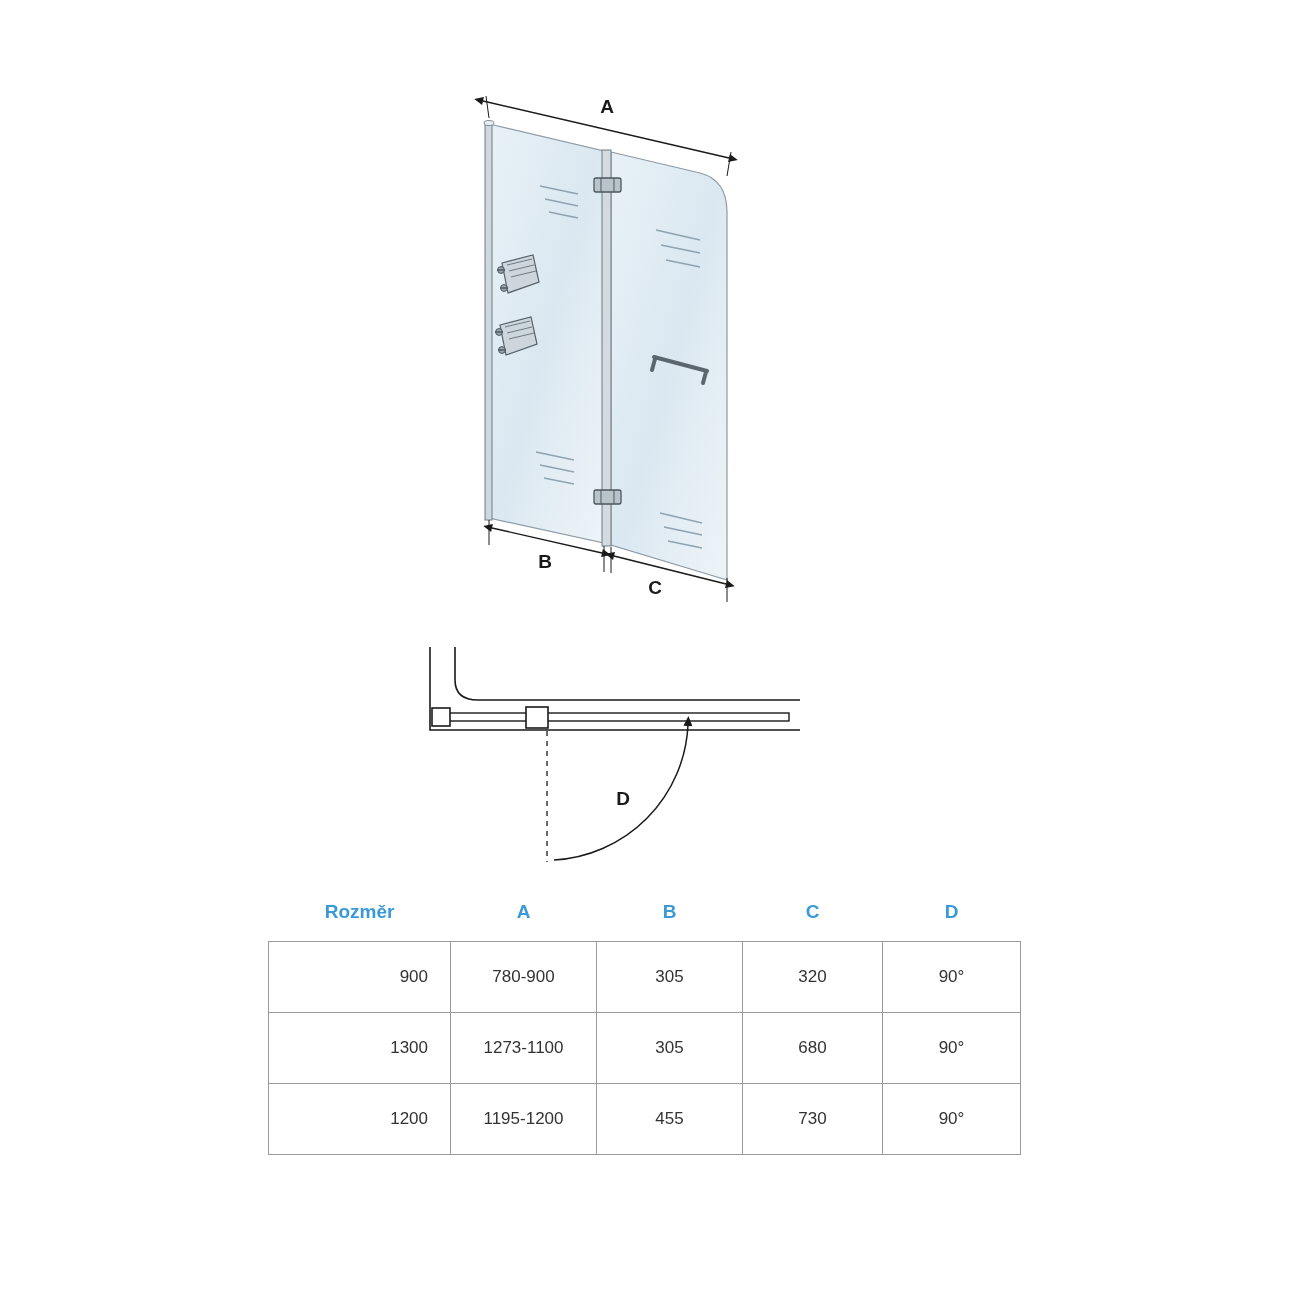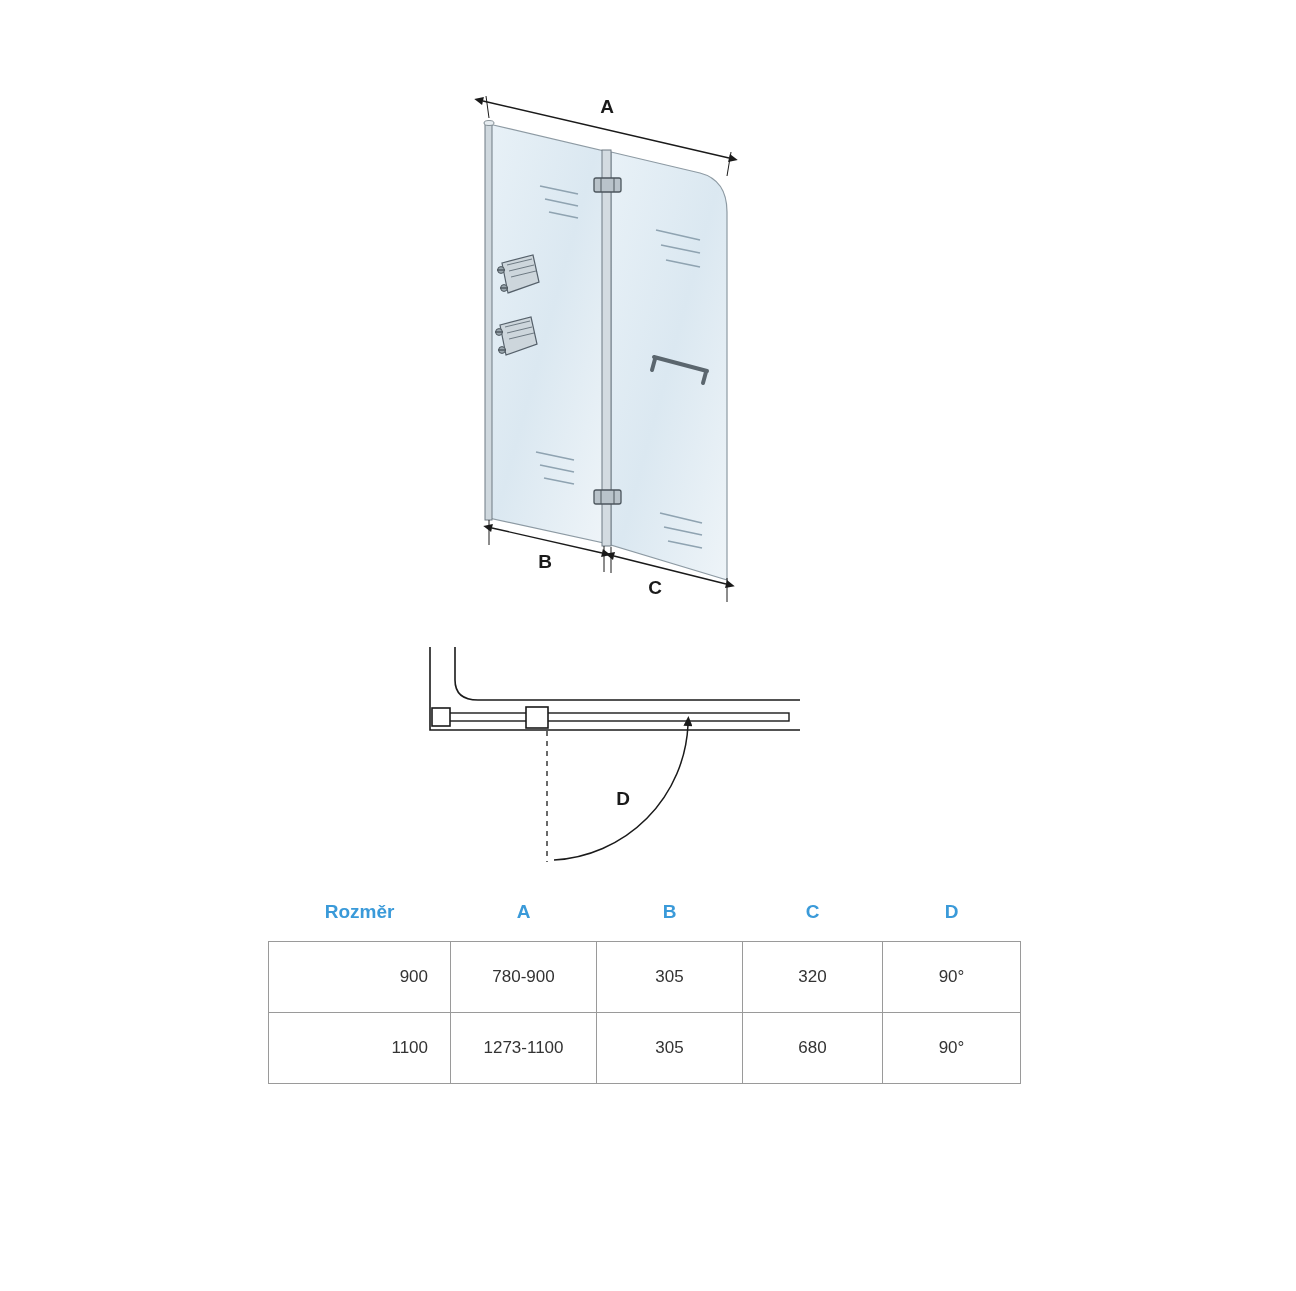--- a/index.html
+++ b/index.html
@@ -222,23 +222,30 @@
       </thead>
       <tbody>
         <tr>
           <td class="size-col">900</td>
           <td>780-900</td>
           <td>305</td>
           <td>320</td>
           <td>90°</td>
         </tr>
         <tr>
-          <td class="size-col">1100</td>
+          <td class="size-col">1300</td>
           <td>1273-1100</td>
           <td>305</td>
           <td>680</td>
           <td>90°</td>
         </tr>
+        <tr>
+          <td class="size-col">1200</td>
+          <td>1195-1200</td>
+          <td>455</td>
+          <td>730</td>
+          <td>90°</td>
+        </tr>
       </tbody>
     </table>
   </div>
 
 </div>
 
 </body></html>

